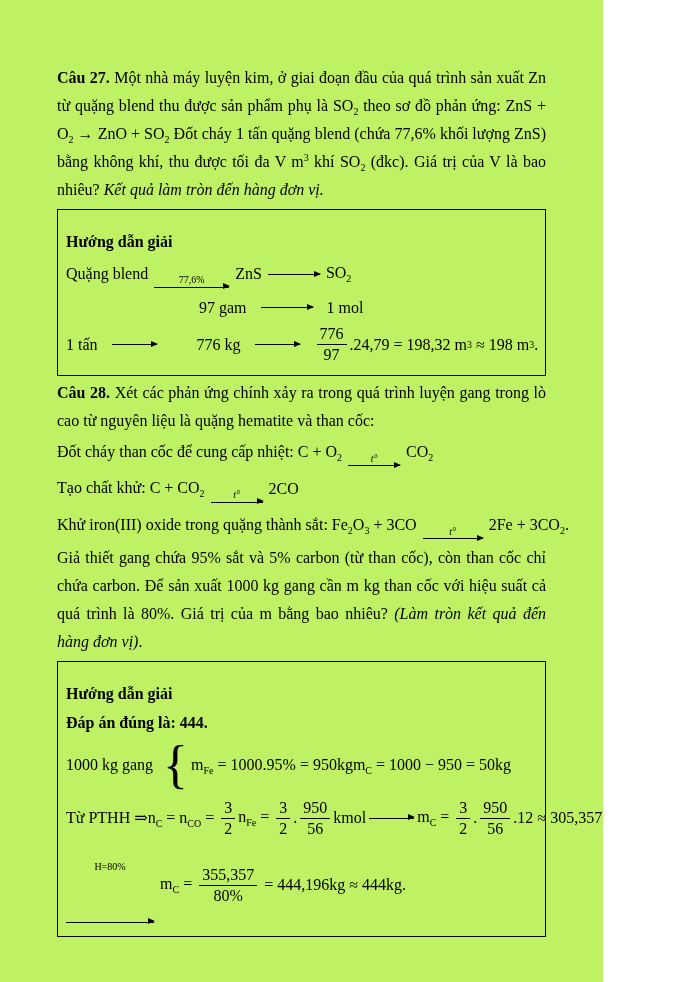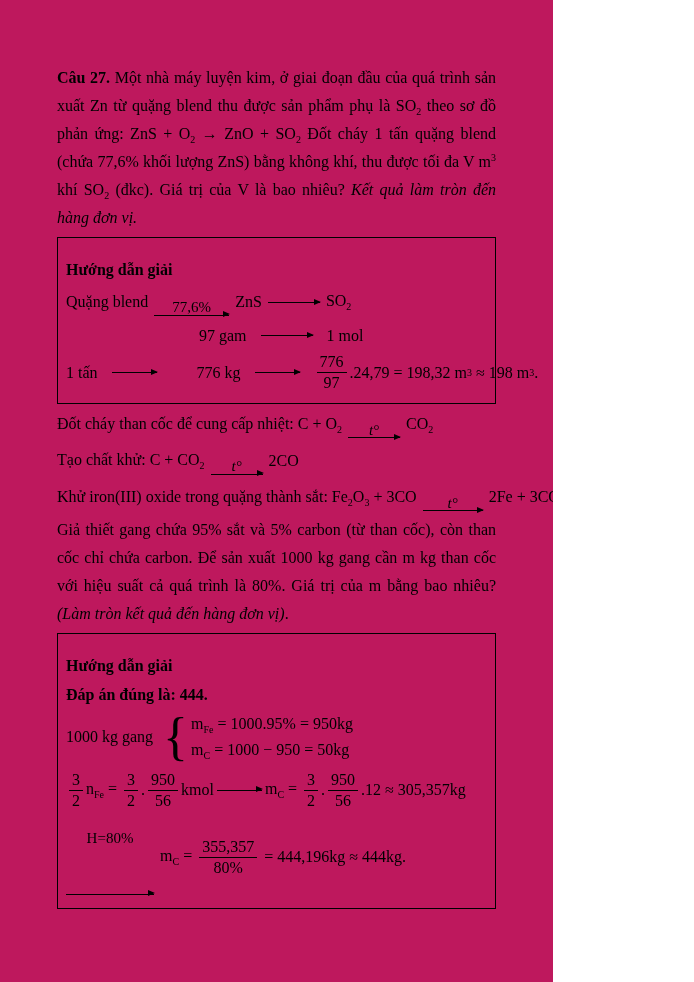--- a/index.html
+++ b/index.html
@@ -1,43 +1,43 @@
 <!DOCTYPE html>
 <html><head>
 <meta charset="utf-8">
 <style>
   html,body{margin:0;padding:0;background:#ffffff;}
-  .page{position:relative;width:553px;height:982px;box-sizing:border-box;
-        padding:64px 57px 0 57px;background:#be185d;color:#000;
+  .page{position:relative;width:603px;height:982px;box-sizing:border-box;
+        padding:64px 57px 0 57px;background:#bef264;color:#000;
         font-family:"Liberation Serif","DejaVu Serif",serif;font-size:16px;overflow:hidden;}
   .para{margin:0;text-align:justify;line-height:28px;}
   .bold{font-weight:bold;}
   .it{font-style:italic;}
   .sb{font-size:10px;vertical-align:-4px;line-height:1;}
   .sp{font-size:10px;vertical-align:6px;line-height:1;}
   .sbox{border:1.6px solid #000;margin:5px 0 3px 0;padding:17px 8px 8px 8px;}
   .sline{line-height:29px;white-space:pre;}
   .eq{display:flex;align-items:center;min-height:30px;white-space:pre;flex-wrap:nowrap;}
   .tok{white-space:pre;}
   
   .arrow{display:inline-flex;flex-direction:column;align-items:center;margin:0 6px;flex:none;}
   .arrow.lifted{position:relative;top:-5px;}
-  .albl{font-size:15px;line-height:9px;margin-bottom:2.5px;white-space:pre;margin-top:24px;}
+  .albl{font-size:10px;line-height:9px;margin-bottom:2.5px;white-space:pre;margin-top:24px;}
   .shaft{width:100%;height:0;border-top:1.4px solid #000;position:relative;}
   .shaft::after{content:"";position:absolute;right:-1px;top:-4.2px;width:0;height:0;
     border-left:7px solid #000;border-top:3.4px solid transparent;border-bottom:3.4px solid transparent;}
   .w45{width:45px}.w52{width:52px}.w60{width:60px}.w75{width:75px}.w88{width:88px}
   .tight{margin:0 3px;}
   .m14{margin:0 14px;}
   .frac{display:inline-flex;flex-direction:column;align-items:center;margin:0 3px;
         line-height:20px;text-align:center;flex:none;}
   .fnum{padding:0 3px;border-bottom:1.4px solid #000;}
   .fden{padding:0 3px;}
   .brace{font-size:52px;line-height:48px;font-weight:400;margin:0 3px 0 6px;flex:none;}
-  .stack{display:inline-flex;flex-direction:column;}
+  .stack{display:inline-flex;flex-direction:row;}
   .srow{line-height:26px;white-space:pre;}
   .indent{margin-left:133px;}
   .gap26{margin-left:26px;}
   .row44{min-height:44px;}
   .row50{min-height:50px;}
   .row32{min-height:32px;line-height:32px;}
 </style>
 </head>
 <body>
 
@@ -65,20 +65,21 @@
     <div class="eq row44">
       <span class="tok">1 tấn</span>
       <span class="arrow w45 m14"><span class="shaft"></span></span>
       <span class="tok gap26">776 kg</span>
       <span class="arrow w45 m14"><span class="shaft"></span></span>
       <span class="frac"><span class="fnum">776</span><span class="fden">97</span></span>
       <span class="tok">.24,79 = 198,32 m</span><span class="sp">3</span><span class="tok"> ≈ 198 m</span><span class="sp">3</span><span class="tok">.</span>
     </div>
   </div>
 
+  <p class="para"><span class="bold">Câu 28.</span><span> Xét các phản ứng chính xảy ra trong quá trình luyện gang trong lò cao từ nguyên liệu là quặng hematite và than cốc:</span></p>
 
   <div class="eq">
     <span class="tok"><span>Đốt cháy than cốc để cung cấp nhiệt: C + O</span><span class="sb">2</span></span>
     <span class="arrow lifted w52"><span class="albl it">t°</span><span class="shaft"></span></span>
     <span class="tok"><span>CO</span><span class="sb">2</span></span>
   </div>
 
   <div class="eq">
     <span class="tok"><span>Tạo chất khử: C + CO</span><span class="sb">2</span></span>
     <span class="arrow lifted w52"><span class="albl it">t°</span><span class="shaft"></span></span>
@@ -100,20 +101,21 @@
     <div class="eq" style="min-height:56px;">
       <span class="tok">1000 kg gang </span>
       <span class="brace">{</span>
       <span class="stack">
         <span class="srow"><span>m</span><span class="sb">Fe</span><span> = 1000.95% = 950kg</span></span>
         <span class="srow"><span>m</span><span class="sb">C</span><span> = 1000 − 950 = 50kg</span></span>
       </span>
     </div>
 
     <div class="eq row50">
+      <span class="tok"><span>Từ PTHH </span><span>⇒</span><span>n</span><span class="sb">C</span><span> = n</span><span class="sb">CO</span><span> = </span></span>
       <span class="frac tight"><span class="fnum">3</span><span class="fden">2</span></span>
       <span class="tok"><span>n</span><span class="sb">Fe</span><span> = </span></span>
       <span class="frac tight"><span class="fnum">3</span><span class="fden">2</span></span>
       <span class="tok">.</span>
       <span class="frac tight"><span class="fnum">950</span><span class="fden">56</span></span>
       <span class="tok">kmol</span>
       <span class="arrow w45 tight"><span class="shaft"></span></span>
       <span class="tok"><span>m</span><span class="sb">C</span><span> = </span></span>
       <span class="frac tight"><span class="fnum">3</span><span class="fden">2</span></span>
       <span class="tok">.</span>

